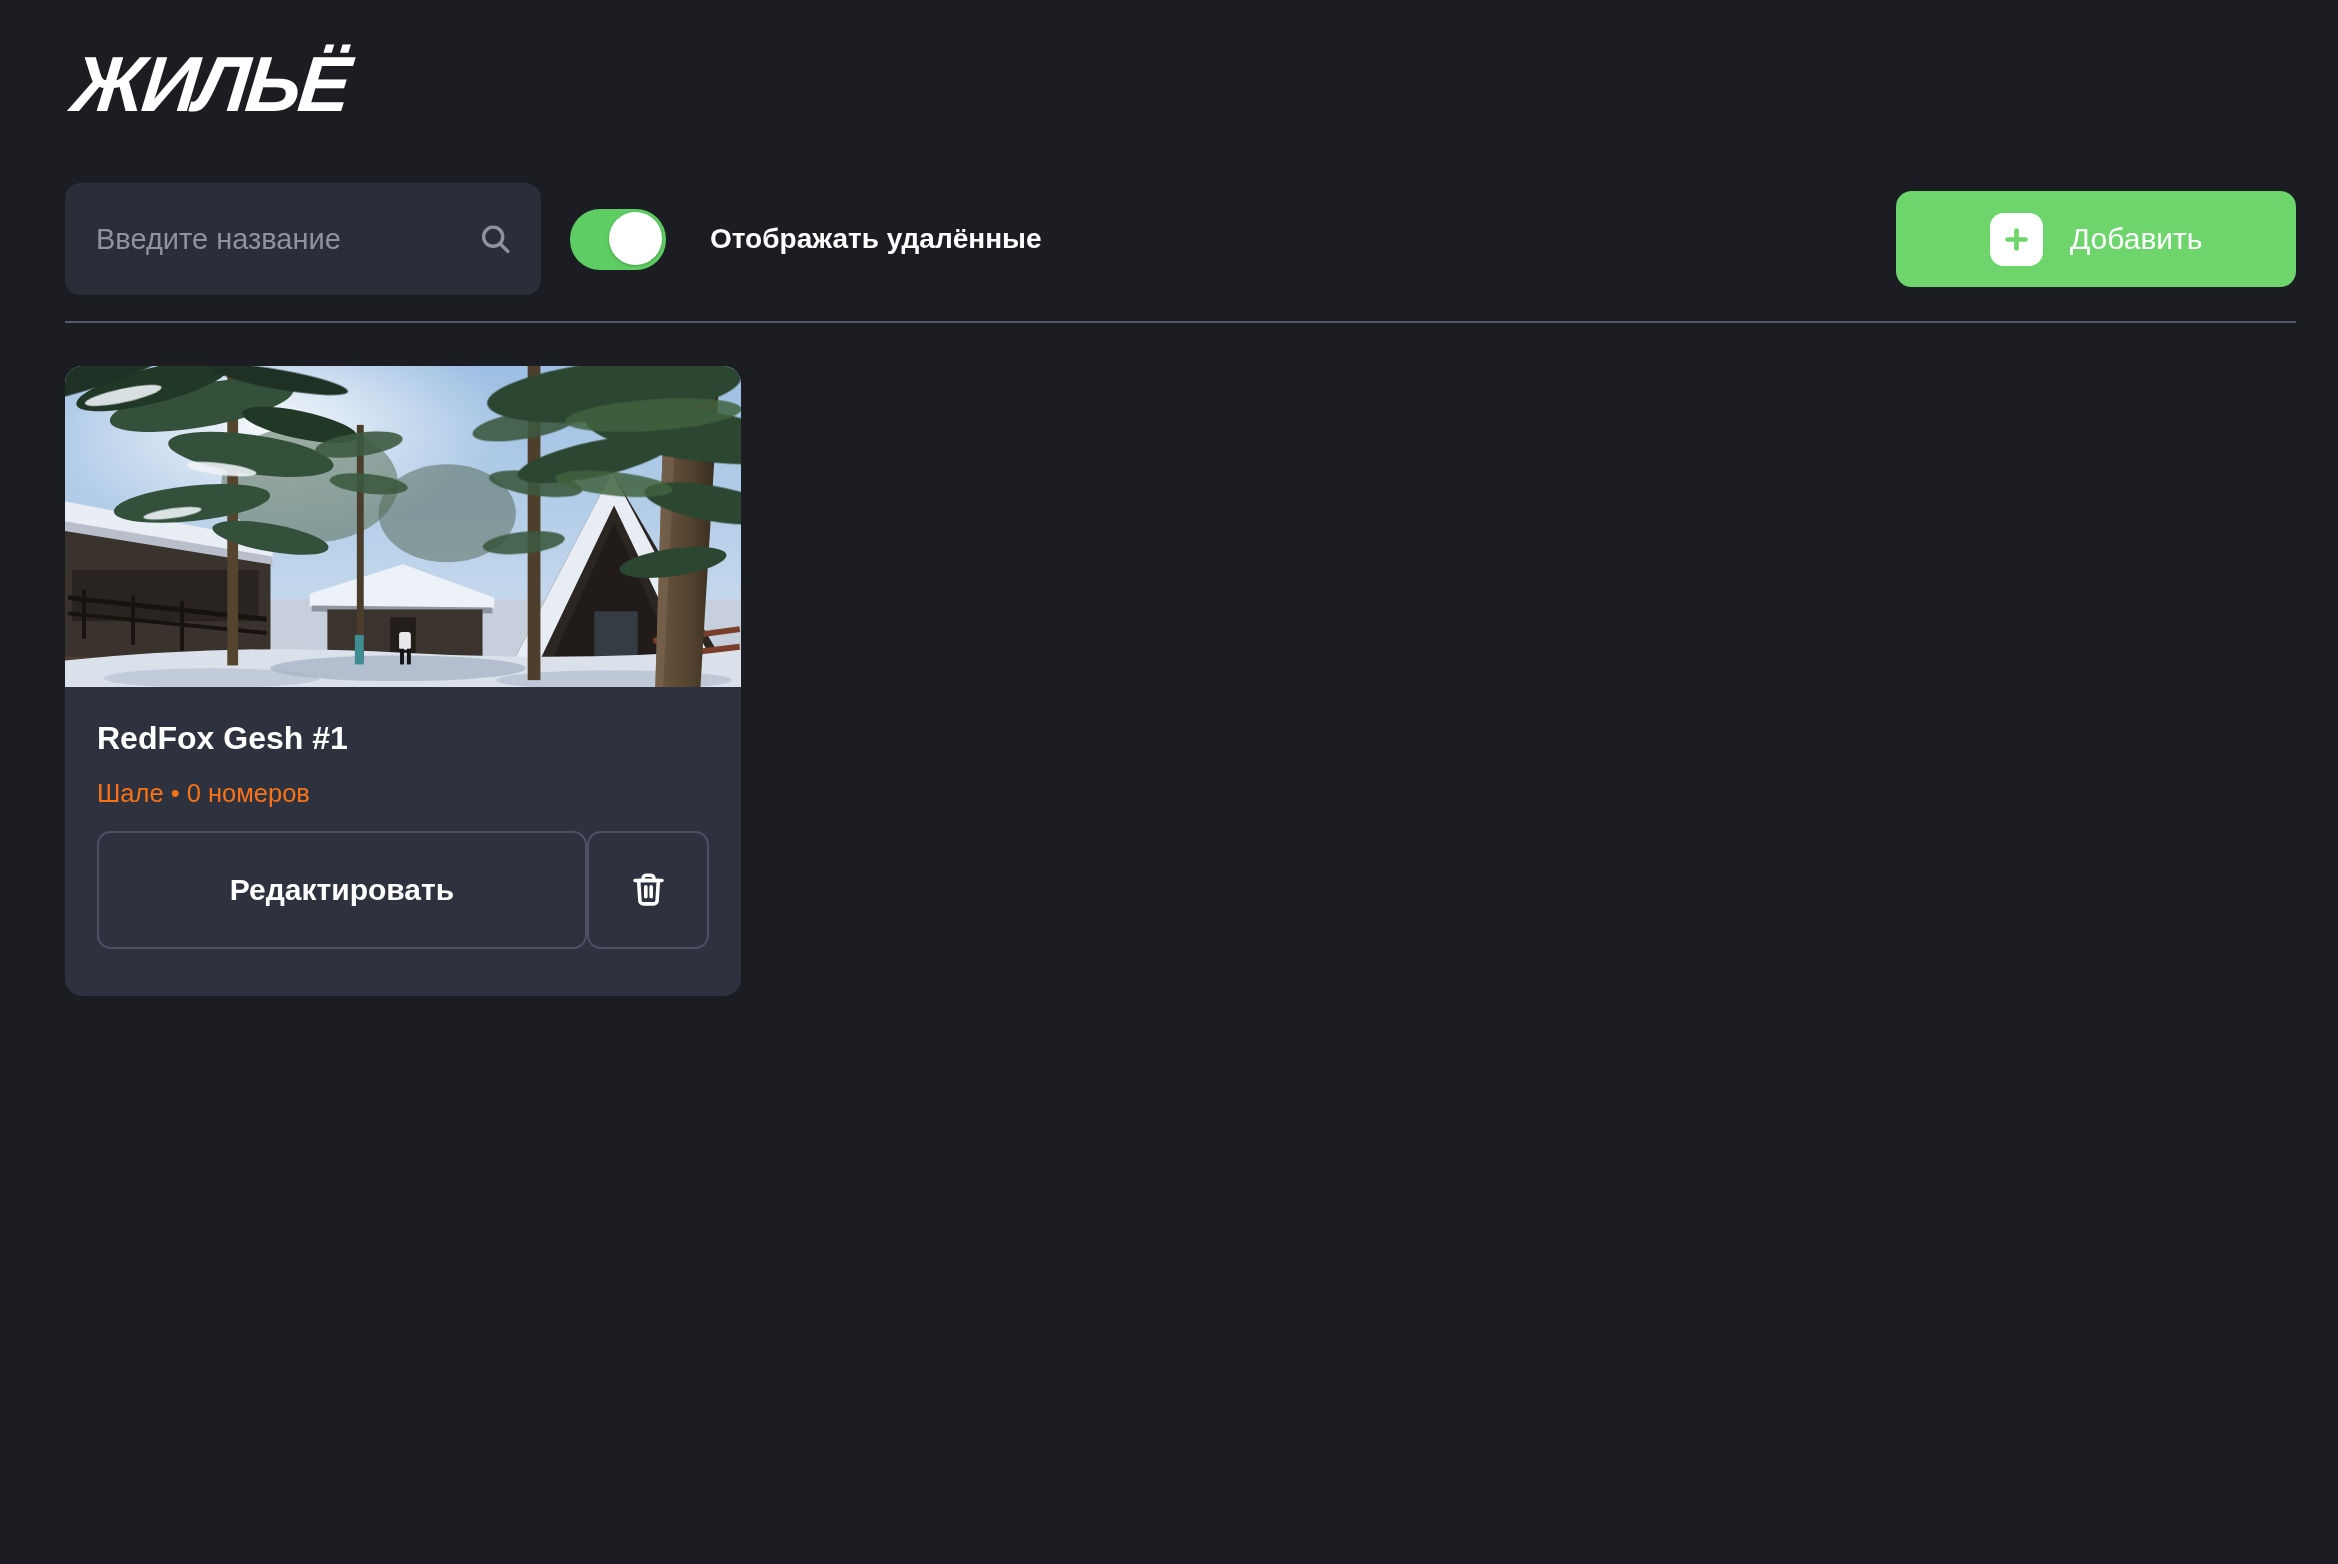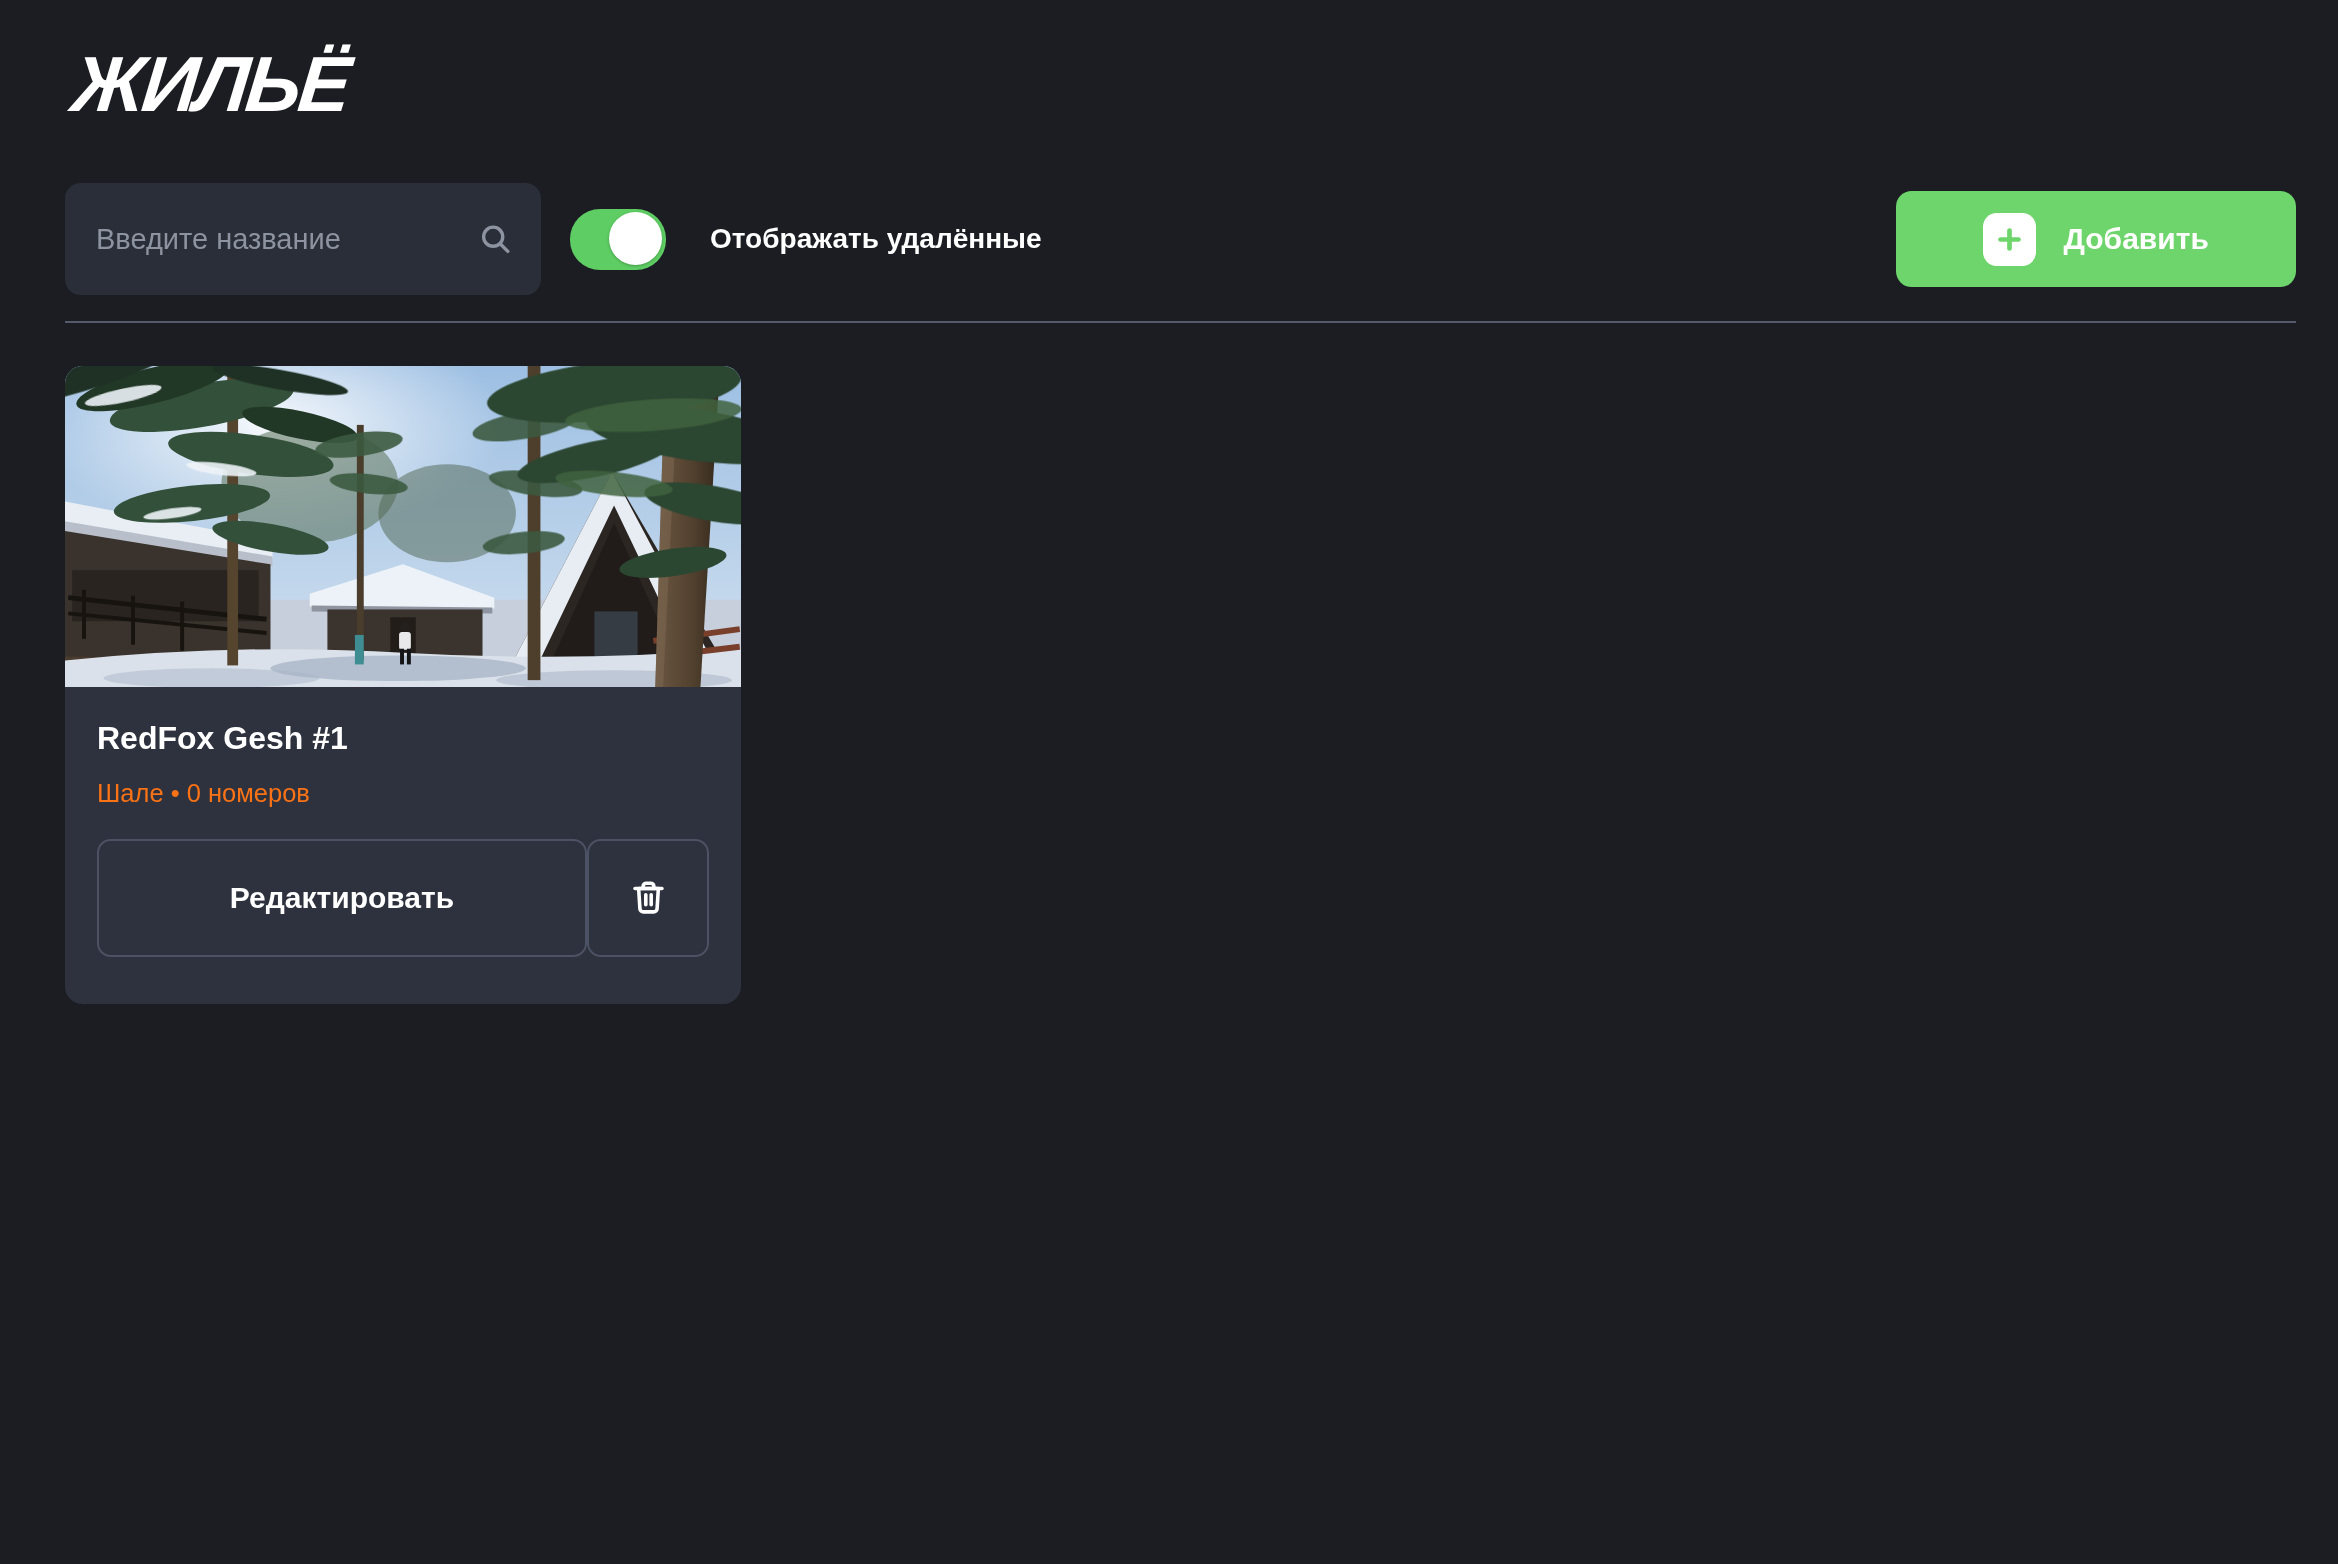--- a/index.html
+++ b/index.html
@@ -24,42 +24,42 @@
   .search-icon { position:absolute; right:27.4px; top:50%; transform:translateY(-50%); }
 
   .toggle { margin-left:29px; width:96px; height:61px; border-radius:30px; background:#5ecd63;
             position:relative; cursor:pointer; flex:0 0 auto; border:none; }
   .toggle .knob { position:absolute; top:3.9px; right:3.9px; width:53px; height:53px;
                   border-radius:50%; background:#ffffff; box-shadow:0 1px 2.9px rgba(0,0,0,.25); }
 
   .toggle-label { margin-left:44px; font-size:28px; font-weight:700; color:#ffffff; }
 
   .add-btn { margin-left:auto; width:400px; height:96px; border-radius:15.7px; border:none;
-             background:#6dd56b; color:#ffffff; font-size:30px; font-weight:700;
+             background:#6dd56b; color:#ffffff; font-size:30px; font-weight:400;
              font-family:"Liberation Sans", sans-serif; display:flex; align-items:center;
              justify-content:center; gap:27.4px; cursor:pointer; }
   .plus-badge { width:53px; height:53px; background:#ffffff; border-radius:13.7px;
                 display:flex; align-items:center; justify-content:center; }
 
   .divider { margin-top:35px; border:none; height:2px; background:#545a6c; width:2231px; }
 
   
   .cards { margin-top:43px; }
   .card { width:676px; background:#2e323e; border-radius:17.6px; overflow:hidden; }
   .card-photo { width:676px; height:321px; display:block; }
   .card-body { padding:33px 32px 47px 32px; }
   .card-title { font-size:32px; font-weight:700; color:#ffffff; }
   .card-subtitle { margin-top:21.6px; font-size:25.5px; color:#f97316; }
 
   .btn { background:transparent; border:2px solid #4c5264; border-radius:13.7px;
          color:#ffffff; font-size:30px; font-weight:700; cursor:pointer;
          font-family:"Liberation Sans", sans-serif;
          display:flex; align-items:center; justify-content:center; }
   .btn-objects { margin-top:35px; width:100%; height:118px; }
-  .btn-row { margin-top:31px; display:flex; }
+  .btn-row { margin-top:23px; display:flex; }
   .btn-edit { flex:1 1 auto; height:118px; }
   .btn-trash { flex:0 0 122px; width:122px; height:118px; }
 </style>
 </head>
 <body>
 
 <div class="page">
 
   <h1 class="logo">ЖИЛЬЁ</h1>
 

